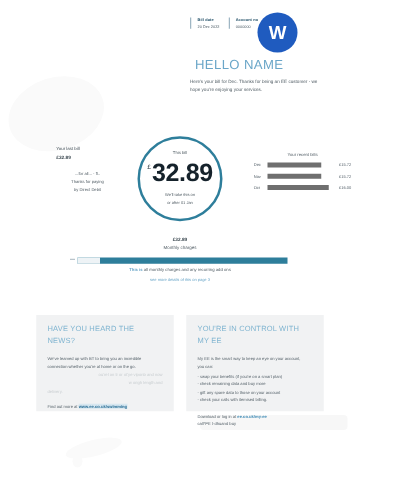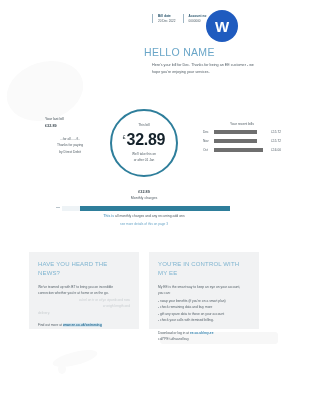--- a/index.html
+++ b/index.html
@@ -45,21 +45,21 @@
   .badge {
     width:32px; height:32px; border-radius:50%;
     display:flex; align-items:center; justify-content:center;
     color:#ffffff; font-weight:bold;
     box-shadow:0 0 0 2px #ffffff;
   }
   .badge-word { background:#1f5bbf; font-size:15px; z-index:2; }
   .badge-pdf  { background:#cf2026; font-size:9.5px; margin-left:-6px; z-index:1; }
 
   .hello {
-    position:absolute; left:144px; top:46px;
+    position:absolute; left:156px; top:46px;
     font-size:10.5px; color:#6aa6c8; letter-spacing:.3px;
   }
   .intro {
     position:absolute; left:152px; top:62px; width:110px;
     font-size:3.7px; color:#4f5b63; line-height:1.95;
   }
 
   
   .lastbill { position:absolute; left:45px; top:117px; width:50px; }
   .lb-label { font-size:3.5px; color:#3d4a52; line-height:1.7; }
@@ -80,21 +80,21 @@
     border:2.6px solid #2e7e9b; background:#ffffff;
   }
   .circle-inner {
     position:absolute; left:110px; top:109px;
     width:68px; height:68px;
     display:flex; flex-direction:column;
     align-items:center; justify-content:center;
   }
   .amount-row { display:flex; align-items:flex-start; margin-top:4px; }
   .amount-cur { font-size:5px; color:#1d2b33; margin-top:3px; margin-right:1px; }
-  .amount-val { font-size:16px; font-weight:bold; color:#15222b; letter-spacing:-.3px; }
+  .amount-val { font-size:20px; font-weight:bold; color:#15222b; letter-spacing:-.3px; }
   .amount-note {
     margin-top:3px; font-size:3.2px; color:#4f5b63;
     line-height:1.8; text-align:center;
   }
 
   
   .recent { position:absolute; left:203px; top:122px; width:78px; }
   .recent-title {
     font-size:3.4px; color:#4f5b63; text-align:center;
     margin-bottom:4px;

